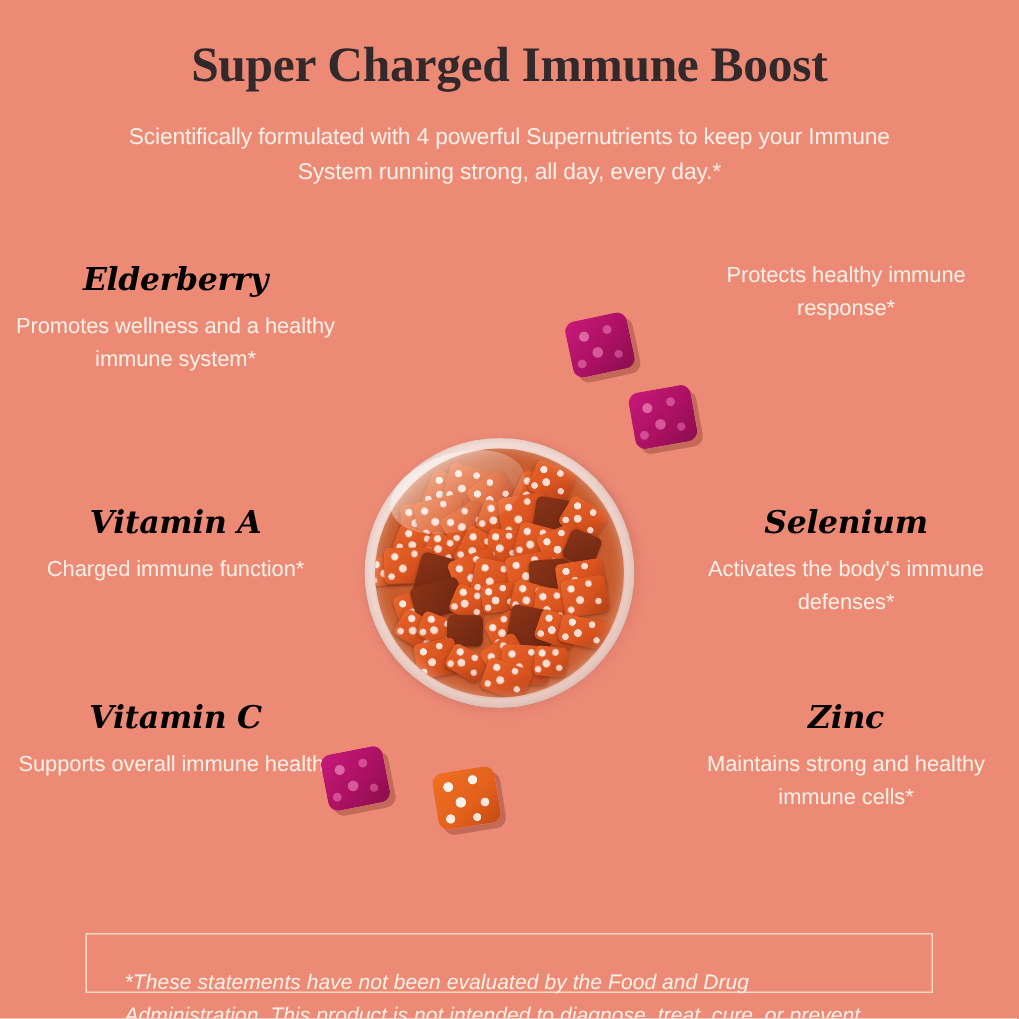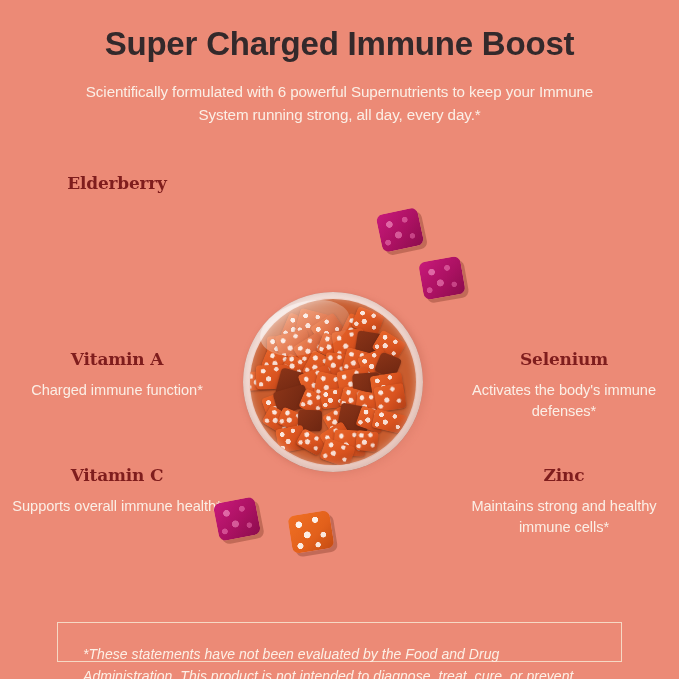--- a/index.html
+++ b/index.html
@@ -20,21 +20,21 @@
 
   
   .header {
     position: absolute;
     left: 0;
     top: 26px;
     width: 679px;
     text-align: center;
   }
   .title {
-    font-family: Liberation Sans, sans-serif;
+    font-family: Liberation Serif, serif;
     font-weight: 700;
     font-size: 33px;
     line-height: 1.1;
     letter-spacing: -0.2px;
     color: #33292b;
     margin: 0;
     padding: 0 36px;
     text-align: center;
   }
   .subtitle {
@@ -48,39 +48,40 @@
 
   
   .nutrient {
     position: absolute;
     text-align: center;
     width: 218px;
   }
   .nutrient .n-title {
     font-family: "DejaVu Serif", "Liberation Serif", serif;
     font-weight: 700;
-    font-size: 17px;
+    font-size: 21px;
     line-height: 1.15;
-    color: #7f1d1d;
+    color: #000000;
     margin: 0 0 10px 0;
     letter-spacing: -0.2px;
+    font-style: italic;
   }
   .nutrient .n-desc {
     font-size: 14.6px;
     line-height: 1.5;
     color: #fbefe6;
     margin: 0;
     letter-spacing: -0.05px;
   }
 
   .col-left  { left: 8px; }
   .col-right { left: 455px; }
 
   .row-1 { top: 174px; }
-  .row-2 { top: 350px; }
+  .row-2 { top: 336px; }
   .row-3 { top: 466px; }
 
   
   .bowl-wrap {
     position: absolute;
     left: 238px;
     top: 286px;
     width: 192px;
     height: 192px;
   }
@@ -204,38 +205,40 @@
     font-style: italic;
   }
 </style>
 </head>
 <body>
 
 <div id="infographic">
 
   <div class="header">
     <h1 class="title">Super Charged Immune Boost</h1>
-    <p class="subtitle">Scientifically formulated with 6 powerful Supernutrients to keep your Immune System running strong, all day, every day.*</p>
+    <p class="subtitle">Scientifically formulated with 4 powerful Supernutrients to keep your Immune System running strong, all day, every day.*</p>
   </div>
 
   <div class="nutrient col-left row-1">
     <h2 class="n-title">Elderberry</h2>
+    <p class="n-desc">Promotes wellness and a healthy immune system*</p>
   </div>
 
   <div class="nutrient col-left row-2">
     <h2 class="n-title">Vitamin A</h2>
     <p class="n-desc">Charged immune function*</p>
   </div>
 
   <div class="nutrient col-left row-3">
     <h2 class="n-title">Vitamin C</h2>
     <p class="n-desc">Supports overall immune health*</p>
   </div>
 
   <div class="nutrient col-right row-1">
+    <p class="n-desc">Protects healthy immune response*</p>
   </div>
 
   <div class="nutrient col-right row-3">
     <h2 class="n-title">Zinc</h2>
     <p class="n-desc">Maintains strong and healthy immune cells*</p>
   </div>
 
   <div class="nutrient col-right row-2">
     <h2 class="n-title">Selenium</h2>
     <p class="n-desc">Activates the body's immune defenses*</p>

